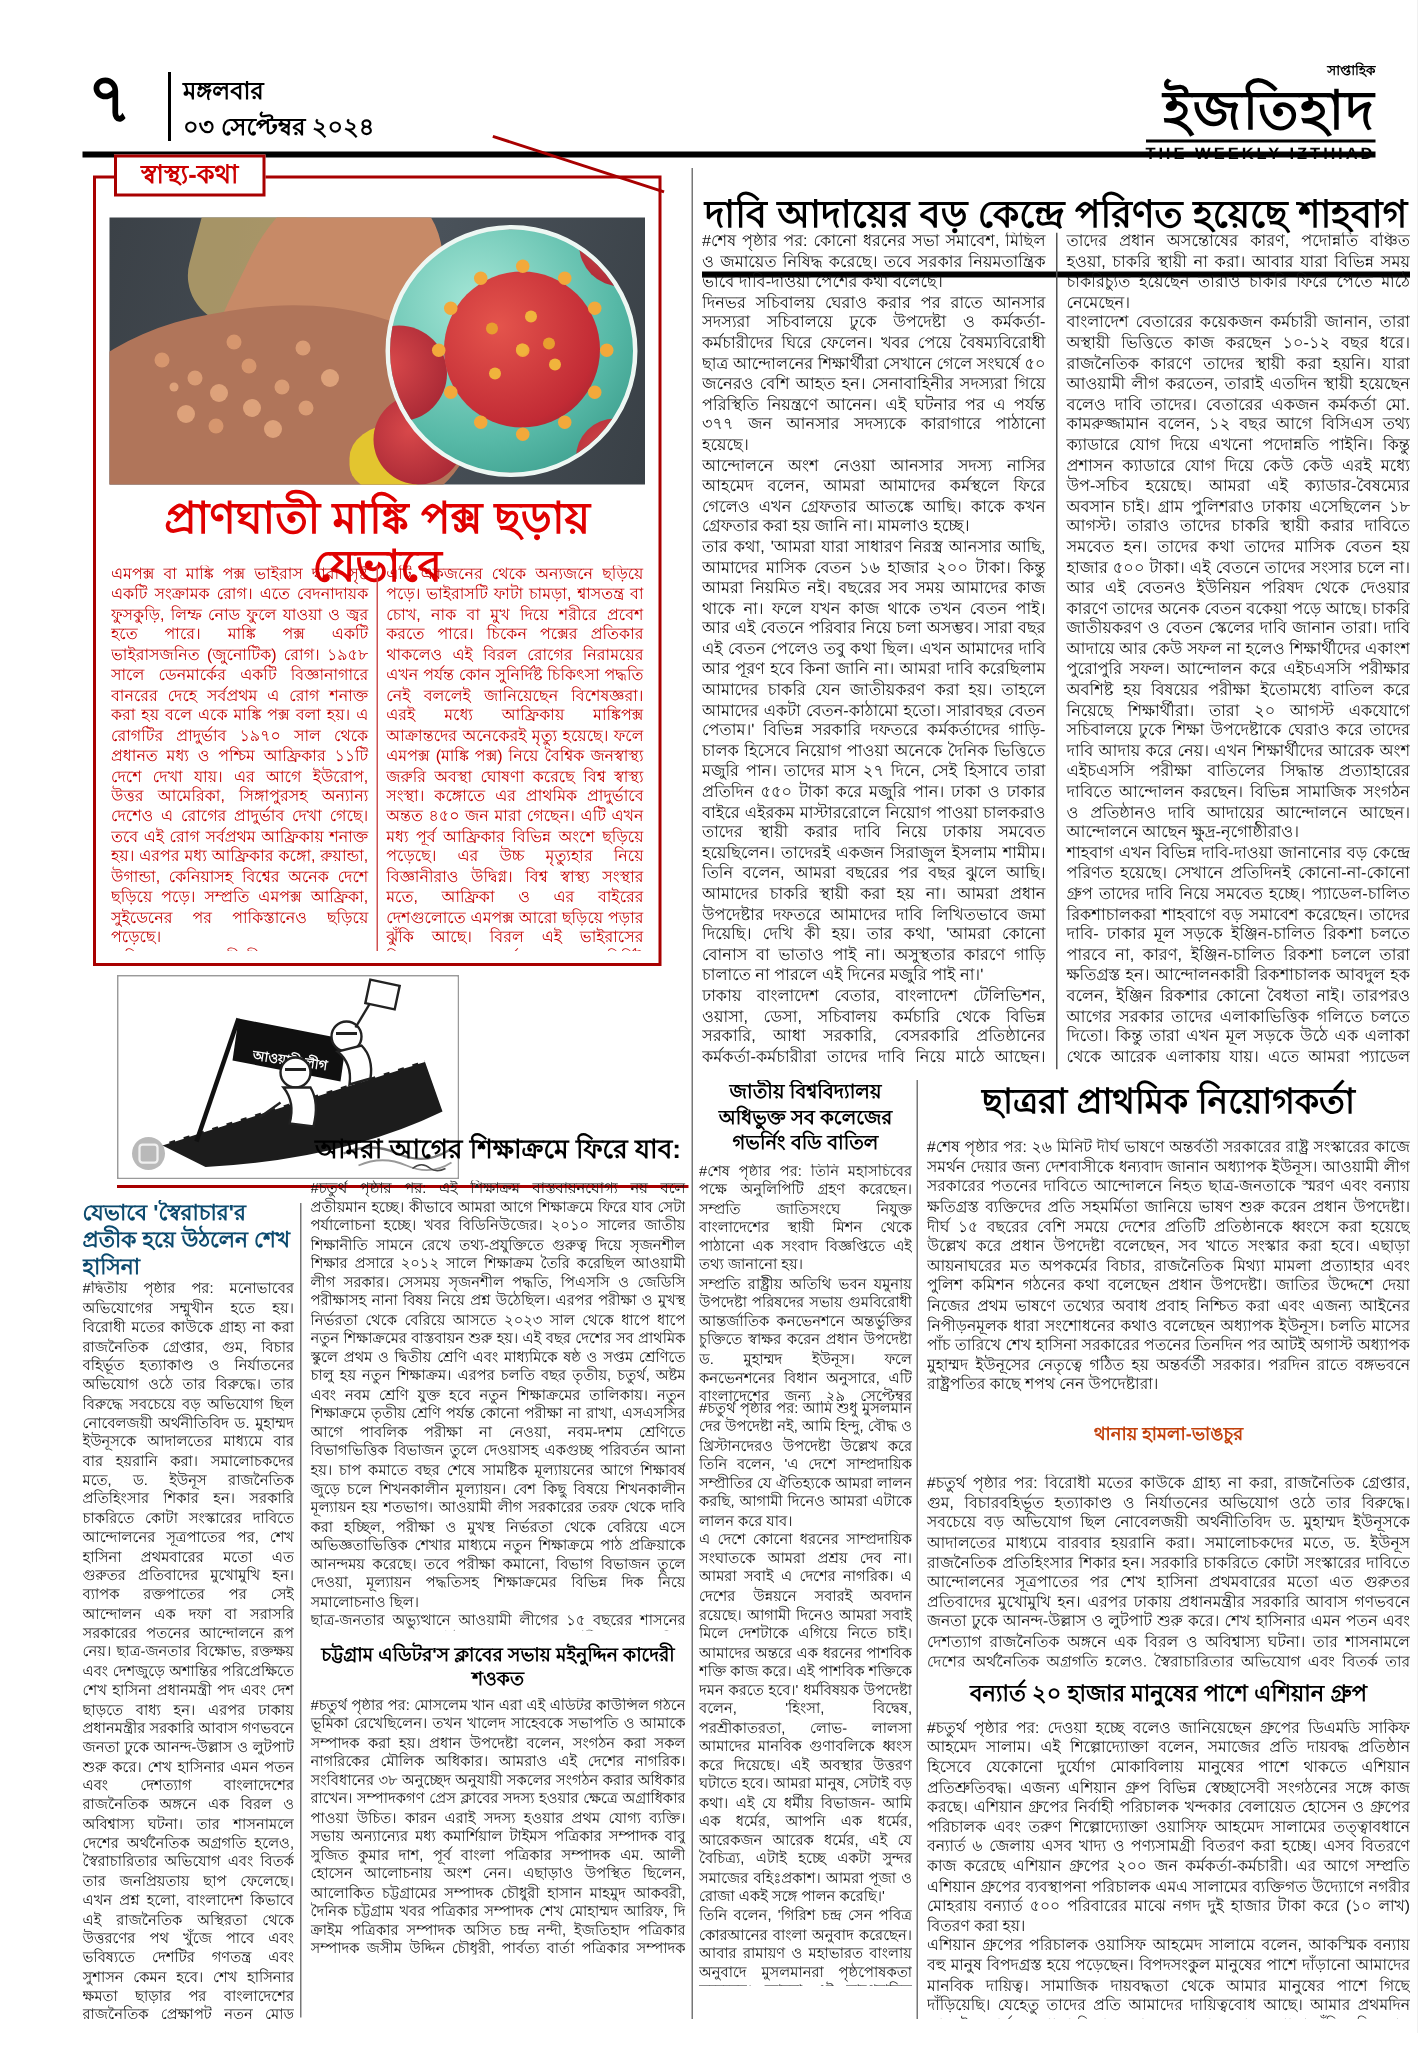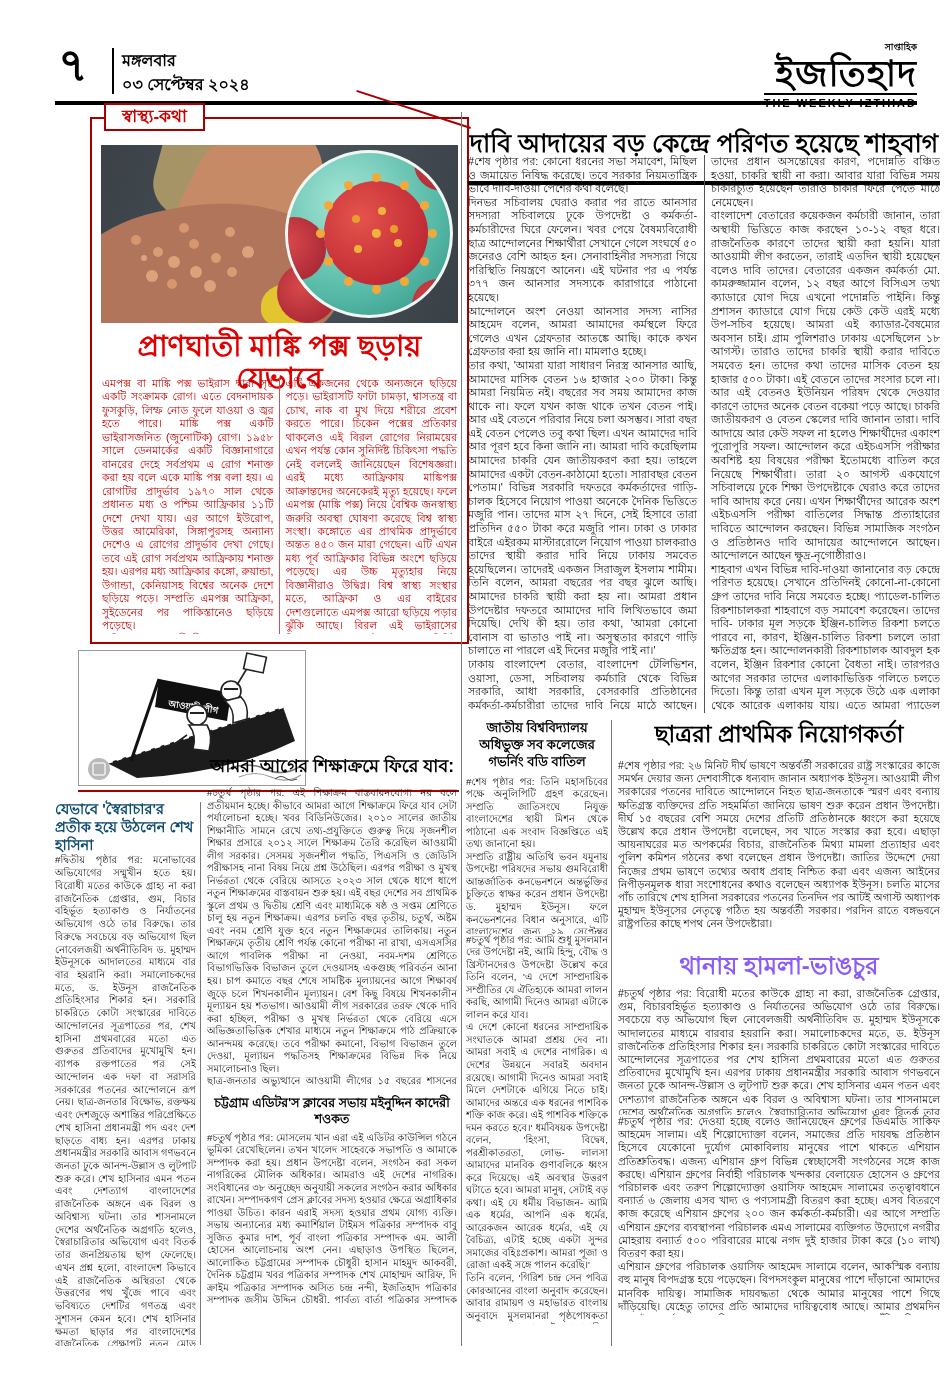--- a/index.html
+++ b/index.html
@@ -11,21 +11,21 @@
   .pagenum{position:absolute;left:58px;top:42px;font-size:46px;font-weight:bold;color:#000;line-height:1;}
   .hdr-bar{position:absolute;left:112px;top:48px;width:2px;height:46px;background:#000;}
   .hdr-day{position:absolute;left:122px;top:48px;font-size:16px;font-weight:bold;color:#000;}
   .hdr-date{position:absolute;left:122px;top:72px;font-size:16px;font-weight:bold;color:#000;}
   .masthead{position:absolute;right:28px;top:40px;text-align:right;}
   .mast-tag{font-size:9px;font-weight:bold;color:#000;text-align:right;}
   .mast-title{font-size:36px;font-weight:bold;color:#000;line-height:1.05;letter-spacing:1px;}
   .mast-sub{font-size:11px;font-weight:bold;color:#000;letter-spacing:2px;border-top:2px solid #000;padding-top:2px;}
   .rule-top{position:absolute;left:55px;top:101px;width:862px;height:4px;background:#000;}
   
-  .health-box{position:absolute;left:90px;top:117px;width:379px;height:527px;border:2px solid #a80000;background:#fff;}
+  .health-box{position:absolute;left:62px;top:117px;width:379px;height:527px;border:2px solid #a80000;background:#fff;}
   .health-tab{position:absolute;left:12px;top:-16px;background:#fff;border:2px solid #a80000;color:#cc0000;
               font-weight:bold;font-size:17px;padding:1px 16px;line-height:1.3;}
   .health-slant{position:absolute;right:-4px;top:8px;width:120px;height:2px;background:#a80000;transform:rotate(18deg);transform-origin:right top;}
   .health-photo{position:absolute;left:9px;top:26px;width:357px;height:178px;overflow:hidden;
                 background:linear-gradient(105deg,#3b4147 0%,#4a525a 55%,#394046 100%);}
   .arm1{position:absolute;left:-40px;top:60px;width:280px;height:160px;background:#b0755a;border-radius:45% 55% 40% 60%;transform:rotate(-10deg);}
   .arm2{position:absolute;left:80px;top:-30px;width:130px;height:200px;background:#c78a67;border-radius:42%;transform:rotate(26deg);}
   .cloth{position:absolute;left:55px;top:-15px;width:90px;height:90px;background:#b9a26b;border-radius:30% 60% 50% 40%;transform:rotate(15deg);opacity:.85;}
   .cloth2{position:absolute;left:160px;top:138px;width:60px;height:45px;background:#e3c52f;border-radius:50% 40% 60% 40%;}
   .bumps{position:absolute;left:40px;top:110px;width:6px;height:6px;border-radius:50%;background:#dda27b;
@@ -70,21 +70,21 @@
                 column-count:2;column-gap:14px;column-rule:1px solid #555;font-size:10.8px;line-height:1.26;}
   .colE{position:absolute;left:466px;top:720px;width:142px;height:626px;overflow:hidden;}
   .colE .h1{margin:0 0 5px 0;font-size:13px;text-align:center;color:#000;line-height:1.3;}
   .colE .b1{font-size:9.8px;line-height:1.28;height:158px;}
   .colE .h2{margin:10px 0 5px 0;font-size:16px;text-align:left;color:#000;line-height:1.25;}
   .colE .b2{font-size:9.8px;line-height:1.28;height:390px;}
   .vdivE{position:absolute;left:611px;top:720px;width:1px;height:626px;background:#777;}
   .colF{position:absolute;left:618px;top:716px;width:322px;height:632px;overflow:hidden;}
   .colF .h1{margin:0 0 4px 0;font-size:23px;text-align:center;color:#000;}
   .colF .b1{font-size:10.4px;line-height:1.27;height:182px;}
-  .colF .h2{margin:6px 0 0 0;font-size:24px;text-align:center;color:#8b5cf6;}
+  .colF .h2{margin:6px 0 16px 0;font-size:12px;text-align:center;color:#c2410c;}
   .colF .b2{font-size:10.4px;line-height:1.27;height:128px;}
   .colF .h3{margin:6px 0 4px 0;font-size:15px;text-align:center;color:#000;}
   .colF .b3{font-size:10.4px;line-height:1.27;height:200px;}
   h2,h3,h4{font-weight:bold;}
 </style>
 </head>
 <body>
 
 <div id="page" data-interactable="false">
 
@@ -193,17 +193,18 @@
 এ দেশে কোনো ধরনের সাম্প্রদায়িক সংঘাতকে আমরা প্রশ্রয় দেব না। আমরা সবাই এ দেশের নাগরিক। এ দেশের উন্নয়নে সবারই অবদান রয়েছে। আগামী দিনেও আমরা সবাই মিলে দেশটাকে এগিয়ে নিতে চাই। আমাদের অন্তরে এক ধরনের পাশবিক শক্তি কাজ করে। এই পাশবিক শক্তিকে দমন করতে হবে।' ধর্মবিষয়ক উপদেষ্টা বলেন, 'হিংসা, বিদ্বেষ, পরশ্রীকাতরতা, লোভ- লালসা আমাদের মানবিক গুণাবলিকে ধ্বংস করে দিয়েছে। এই অবস্থার উত্তরণ ঘটাতে হবে। আমরা মানুষ, সেটাই বড় কথা। এই যে ধর্মীয় বিভাজন- আমি এক ধর্মের, আপনি এক ধর্মের, আরেকজন আরেক ধর্মের, এই যে বৈচিত্র্য, এটাই হচ্ছে একটা সুন্দর সমাজের বহিঃপ্রকাশ। আমরা পূজা ও রোজা একই সঙ্গে পালন করেছি।'
 তিনি বলেন, 'গিরিশ চন্দ্র সেন পবিত্র কোরআনের বাংলা অনুবাদ করেছেন। আবার রামায়ণ ও মহাভারত বাংলায় অনুবাদে মুসলমানরা পৃষ্ঠপোষকতা করেছেন। আমরা এই সাম্প্রদায়িক সম্প্রীতিকে লালন করব এবং এই অসাম্প্রদায়িক চেতনায় আমরা উজ্জীবিত হব।'</div>
   </div>
   <div class="vdivE" data-interactable="false"></div>
 
   <div class="colF" data-interactable="false">
     <h3 class="h1" data-interactable="false">ছাত্ররা প্রাথমিক নিয়োগকর্তা</h3>
     <div class="b1 jtext" data-interactable="false">#শেষ পৃষ্ঠার পর: ২৬ মিনিট দীর্ঘ ভাষণে অন্তর্বর্তী সরকারের রাষ্ট্র সংস্কারের কাজে সমর্থন দেয়ার জন্য দেশবাসীকে ধন্যবাদ জানান অধ্যাপক ইউনূস। আওয়ামী লীগ সরকারের পতনের দাবিতে আন্দোলনে নিহত ছাত্র-জনতাকে স্মরণ এবং বন্যায় ক্ষতিগ্রস্ত ব্যক্তিদের প্রতি সহমর্মিতা জানিয়ে ভাষণ শুরু করেন প্রধান উপদেষ্টা। দীর্ঘ ১৫ বছরের বেশি সময়ে দেশের প্রতিটি প্রতিষ্ঠানকে ধ্বংসে করা হয়েছে উল্লেখ করে প্রধান উপদেষ্টা বলেছেন, সব খাতে সংস্কার করা হবে। এছাড়া আয়নাঘরের মত অপকর্মের বিচার, রাজনৈতিক মিথ্যা মামলা প্রত্যাহার এবং পুলিশ কমিশন গঠনের কথা বলেছেন প্রধান উপদেষ্টা। জাতির উদ্দেশে দেয়া নিজের প্রথম ভাষণে তথ্যের অবাধ প্রবাহ নিশ্চিত করা এবং এজন্য আইনের নিপীড়নমূলক ধারা সংশোধনের কথাও বলেছেন অধ্যাপক ইউনূস। চলতি মাসের পাঁচ তারিখে শেখ হাসিনা সরকারের পতনের তিনদিন পর আটই অগাস্ট অধ্যাপক মুহাম্মদ ইউনূসের নেতৃত্বে গঠিত হয় অন্তর্বর্তী সরকার। পরদিন রাতে বঙ্গভবনে রাষ্ট্রপতির কাছে শপথ নেন উপদেষ্টারা।</div>
     <h3 class="h2" data-interactable="false">থানায় হামলা-ভাঙচুর</h3>
     <div class="b2 jtext" data-interactable="false">#চতুর্থ পৃষ্ঠার পর: বিরোধী মতের কাউকে গ্রাহ্য না করা, রাজনৈতিক গ্রেপ্তার, গুম, বিচারবহির্ভূত হত্যাকাণ্ড ও নির্যাতনের অভিযোগ ওঠে তার বিরুদ্ধে। সবচেয়ে বড় অভিযোগ ছিল নোবেলজয়ী অর্থনীতিবিদ ড. মুহাম্মদ ইউনূসকে আদালতের মাধ্যমে বারবার হয়রানি করা। সমালোচকদের মতে, ড. ইউনূস রাজনৈতিক প্রতিহিংসার শিকার হন। সরকারি চাকরিতে কোটা সংস্কারের দাবিতে আন্দোলনের সূত্রপাতের পর শেখ হাসিনা প্রথমবারের মতো এত গুরুতর প্রতিবাদের মুখোমুখি হন। এরপর ঢাকায় প্রধানমন্ত্রীর সরকারি আবাস গণভবনে জনতা ঢুকে আনন্দ-উল্লাস ও লুটপাট শুরু করে। শেখ হাসিনার এমন পতন এবং দেশত্যাগ রাজনৈতিক অঙ্গনে এক বিরল ও অবিশ্বাস্য ঘটনা। তার শাসনামলে দেশের অর্থনৈতিক অগ্রগতি হলেও, স্বৈরাচারিতার অভিযোগ এবং বিতর্ক তার জনপ্রিয়তায় ছাপ ফেলেছে।</div>
+    <h3 class="h3" data-interactable="false">বন্যার্ত ২০ হাজার মানুষের পাশে এশিয়ান গ্রুপ</h3>
     <div class="b3 jtext" data-interactable="false">#চতুর্থ পৃষ্ঠার পর: দেওয়া হচ্ছে বলেও জানিয়েছেন গ্রুপের ডিএমডি সাকিফ আহমেদ সালাম। এই শিল্পোদ্যোক্তা বলেন, সমাজের প্রতি দায়বদ্ধ প্রতিষ্ঠান হিসেবে যেকোনো দুর্যোগ মোকাবিলায় মানুষের পাশে থাকতে এশিয়ান প্রতিশ্রুতিবদ্ধ। এজন্য এশিয়ান গ্রুপ বিভিন্ন স্বেচ্ছাসেবী সংগঠনের সঙ্গে কাজ করছে। এশিয়ান গ্রুপের নির্বাহী পরিচালক খন্দকার বেলায়েত হোসেন ও গ্রুপের পরিচালক এবং তরুণ শিল্পোদ্যোক্তা ওয়াসিফ আহমেদ সালামের তত্ত্বাবধানে বন্যার্ত ৬ জেলায় এসব খাদ্য ও পণ্যসামগ্রী বিতরণ করা হচ্ছে। এসব বিতরণে কাজ করেছে এশিয়ান গ্রুপের ২০০ জন কর্মকর্তা-কর্মচারী। এর আগে সম্প্রতি এশিয়ান গ্রুপের ব্যবস্থাপনা পরিচালক এমএ সালামের ব্যক্তিগত উদ্যোগে নগরীর মোহরায় বন্যার্ত ৫০০ পরিবারের মাঝে নগদ দুই হাজার টাকা করে (১০ লাখ) বিতরণ করা হয়।
 এশিয়ান গ্রুপের পরিচালক ওয়াসিফ আহমেদ সালামে বলেন, আকস্মিক বন্যায় বহু মানুষ বিপদগ্রস্ত হয়ে পড়েছেন। বিপদসংকুল মানুষের পাশে দাঁড়ানো আমাদের মানবিক দায়িত্ব। সামাজিক দায়বদ্ধতা থেকে আমার মানুষের পাশে গিছে দাঁড়িয়েছি। যেহেতু তাদের প্রতি আমাদের দায়িত্ববোধ আছে। আমার প্রথমদিন থেকেই বন্যার্তদের পাশে ছিলাম। আজও বড়ভাবে তাদের পাশে দাঁড়িয়েছি। প্রেস বিজ্ঞপ্তি</div>
   </div>
 
 </div>
 
 </body></html>

